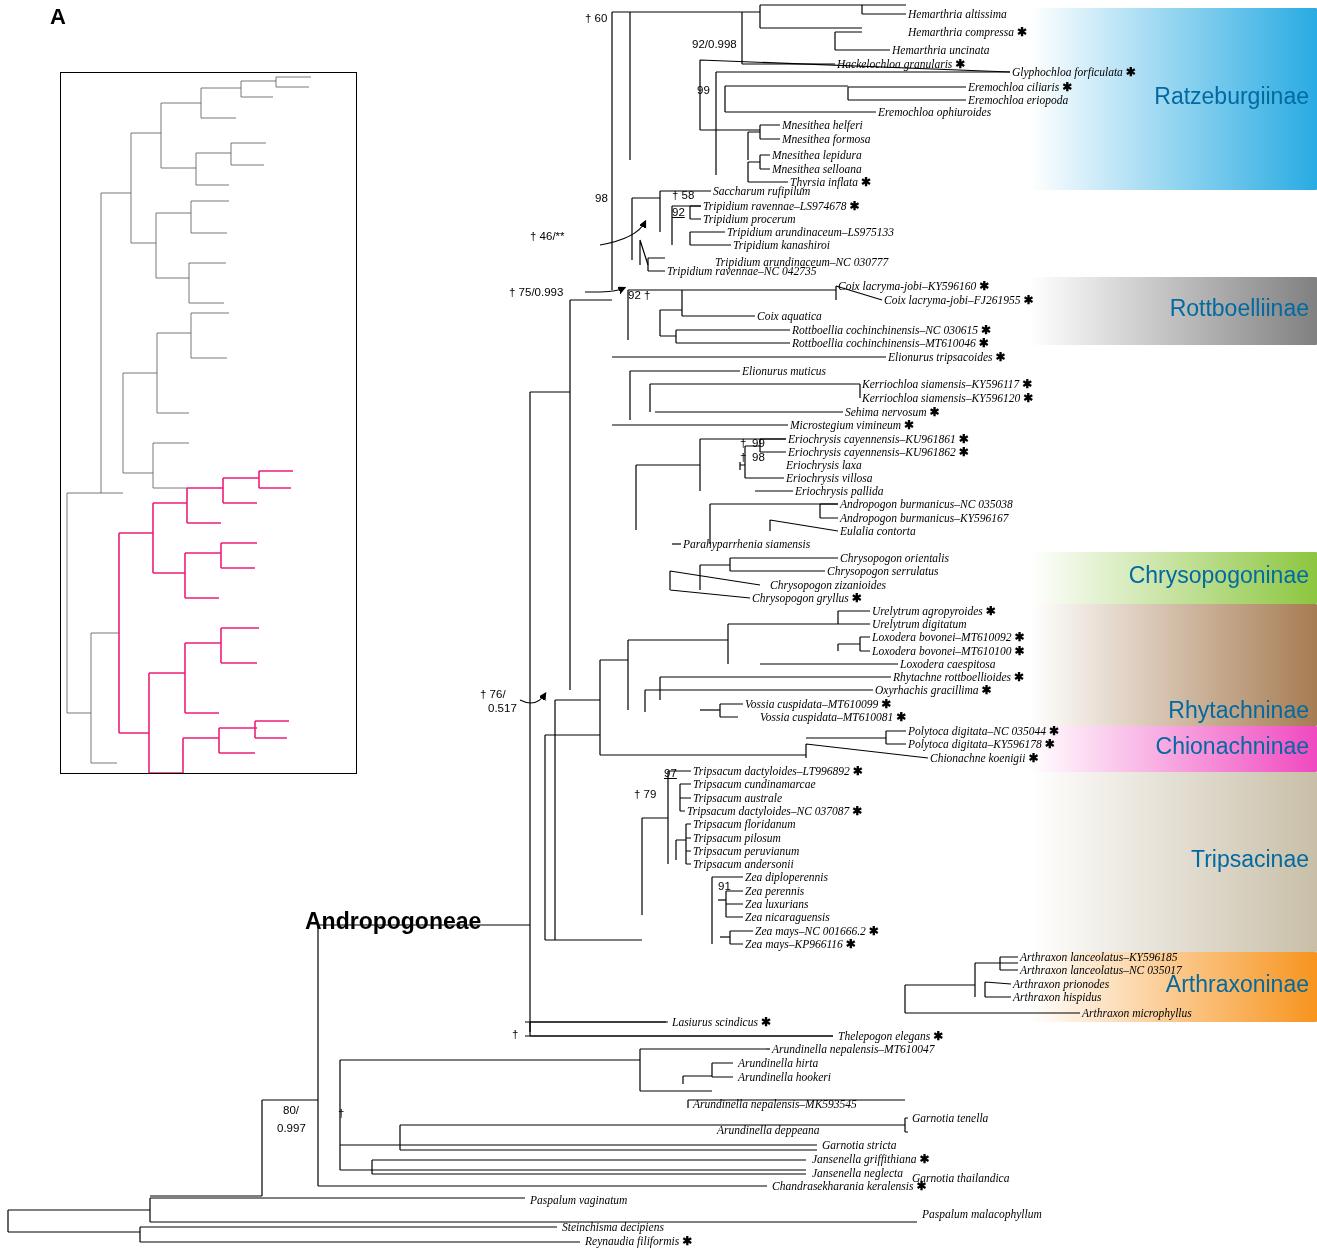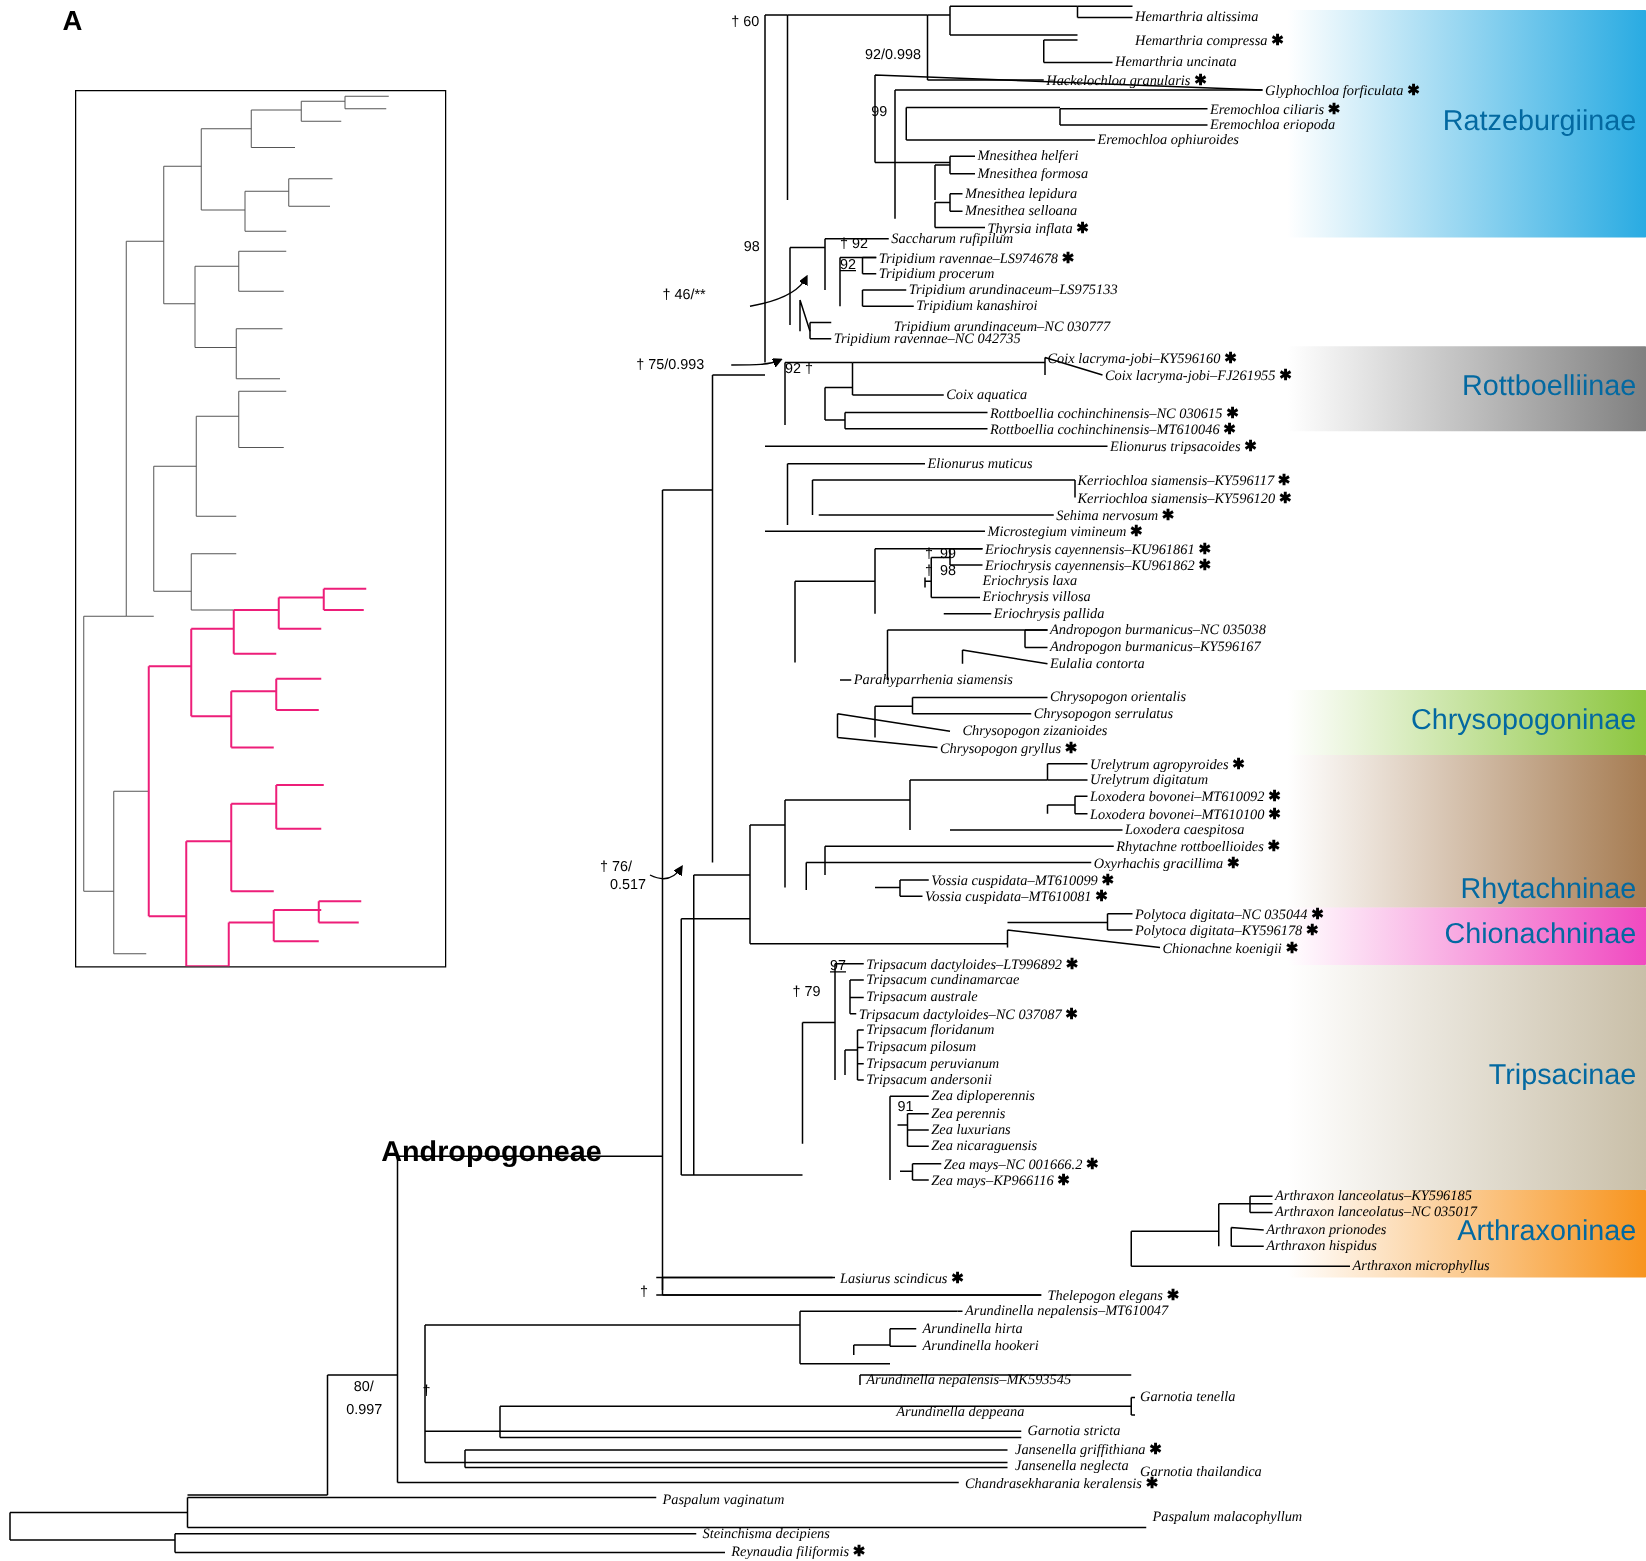--- a/index.html
+++ b/index.html
@@ -247,21 +247,21 @@
       <div class="tipname" style="left: 738px; top: 579px; margin-left: 32px;"><span>Chrysopogon zizanioides</span></div>
       <div class="tipname" style="left: 752px; top: 592px;"><span>Chrysopogon gryllus</span><span class="ast"> ✱</span></div>
       <div class="tipname" style="left: 872px; top: 605px;"><span>Urelytrum agropyroides</span><span class="ast"> ✱</span></div>
       <div class="tipname" style="left: 872px; top: 618px;"><span>Urelytrum digitatum</span></div>
       <div class="tipname" style="left: 872px; top: 631px;"><span>Loxodera bovonei–MT610092</span><span class="ast"> ✱</span></div>
       <div class="tipname" style="left: 872px; top: 645px;"><span>Loxodera bovonei–MT610100</span><span class="ast"> ✱</span></div>
       <div class="tipname" style="left: 900px; top: 658px;"><span>Loxodera caespitosa</span></div>
       <div class="tipname" style="left: 893px; top: 671px;"><span>Rhytachne rottboellioides</span><span class="ast"> ✱</span></div>
       <div class="tipname" style="left: 875px; top: 684px;"><span>Oxyrhachis gracillima</span><span class="ast"> ✱</span></div>
       <div class="tipname" style="left: 745px; top: 698px;"><span>Vossia cuspidata–MT610099</span><span class="ast"> ✱</span></div>
-      <div class="tipname" style="left: 740px; top: 711px;"><span>Vossia cuspidata–MT610081</span><span class="ast"> ✱</span></div>
+      <div class="tipname" style="left: 760px; top: 711px;"><span>Vossia cuspidata–MT610081</span><span class="ast"> ✱</span></div>
       <div class="tipname" style="left: 908px; top: 725px;"><span>Polytoca digitata–NC 035044</span><span class="ast"> ✱</span></div>
       <div class="tipname" style="left: 908px; top: 738px;"><span>Polytoca digitata–KY596178</span><span class="ast"> ✱</span></div>
       <div class="tipname" style="left: 930px; top: 752px;"><span>Chionachne koenigii</span><span class="ast"> ✱</span></div>
       <div class="tipname" style="left: 693px; top: 765px;"><span>Tripsacum dactyloides–LT996892</span><span class="ast"> ✱</span></div>
       <div class="tipname" style="left: 693px; top: 778px;"><span>Tripsacum cundinamarcae</span></div>
       <div class="tipname" style="left: 693px; top: 792px;"><span>Tripsacum australe</span></div>
       <div class="tipname" style="left: 687px; top: 805px;"><span>Tripsacum dactyloides–NC 037087</span><span class="ast"> ✱</span></div>
       <div class="tipname" style="left: 693px; top: 818px;"><span>Tripsacum floridanum</span></div>
       <div class="tipname" style="left: 693px; top: 832px;"><span>Tripsacum pilosum</span></div>
       <div class="tipname" style="left: 693px; top: 845px;"><span>Tripsacum peruvianum</span></div>
@@ -293,21 +293,21 @@
       <div class="tipname" style="left: 530px; top: 1194px;"><span>Paspalum vaginatum</span></div>
       <div class="tipname" style="left: 922px; top: 1208px;"><span>Paspalum malacophyllum</span></div>
       <div class="tipname" style="left: 562px; top: 1221px;"><span>Steinchisma decipiens</span></div>
       <div class="tipname" style="left: 585px; top: 1235px;"><span>Reynaudia filiformis</span><span class="ast"> ✱</span></div>
     </div>
   <div id="supports">
       <div class="support" style="left: 585px; top: 12px;">† 60</div>
       <div class="support" style="left: 692px; top: 38px;">92/0.998</div>
       <div class="support" style="left: 697px; top: 84px;">99</div>
       <div class="support" style="left: 595px; top: 192px;">98</div>
-      <div class="support" style="left: 672px; top: 189px;">† 92</div>
+      <div class="support" style="left: 672px; top: 189px;">† 58</div>
       <div class="support" style="left: 672px; top: 206px; text-decoration: underline;">92</div>
       <div class="support" style="left: 530px; top: 230px;">† 46/**</div>
       <div class="support" style="left: 509px; top: 286px;">† 75/0.993</div>
       <div class="support" style="left: 628px; top: 289px;">92 †</div>
       <div class="support" style="left: 752px; top: 437px;">99</div>
       <div class="support" style="left: 752px; top: 451px;">98</div>
       <div class="support" style="left: 740px; top: 437px;">†</div>
       <div class="support" style="left: 740px; top: 451px;">†</div>
       <div class="support" style="left: 480px; top: 688px;">† 76/</div>
       <div class="support" style="left: 488px; top: 702px;">0.517</div>

